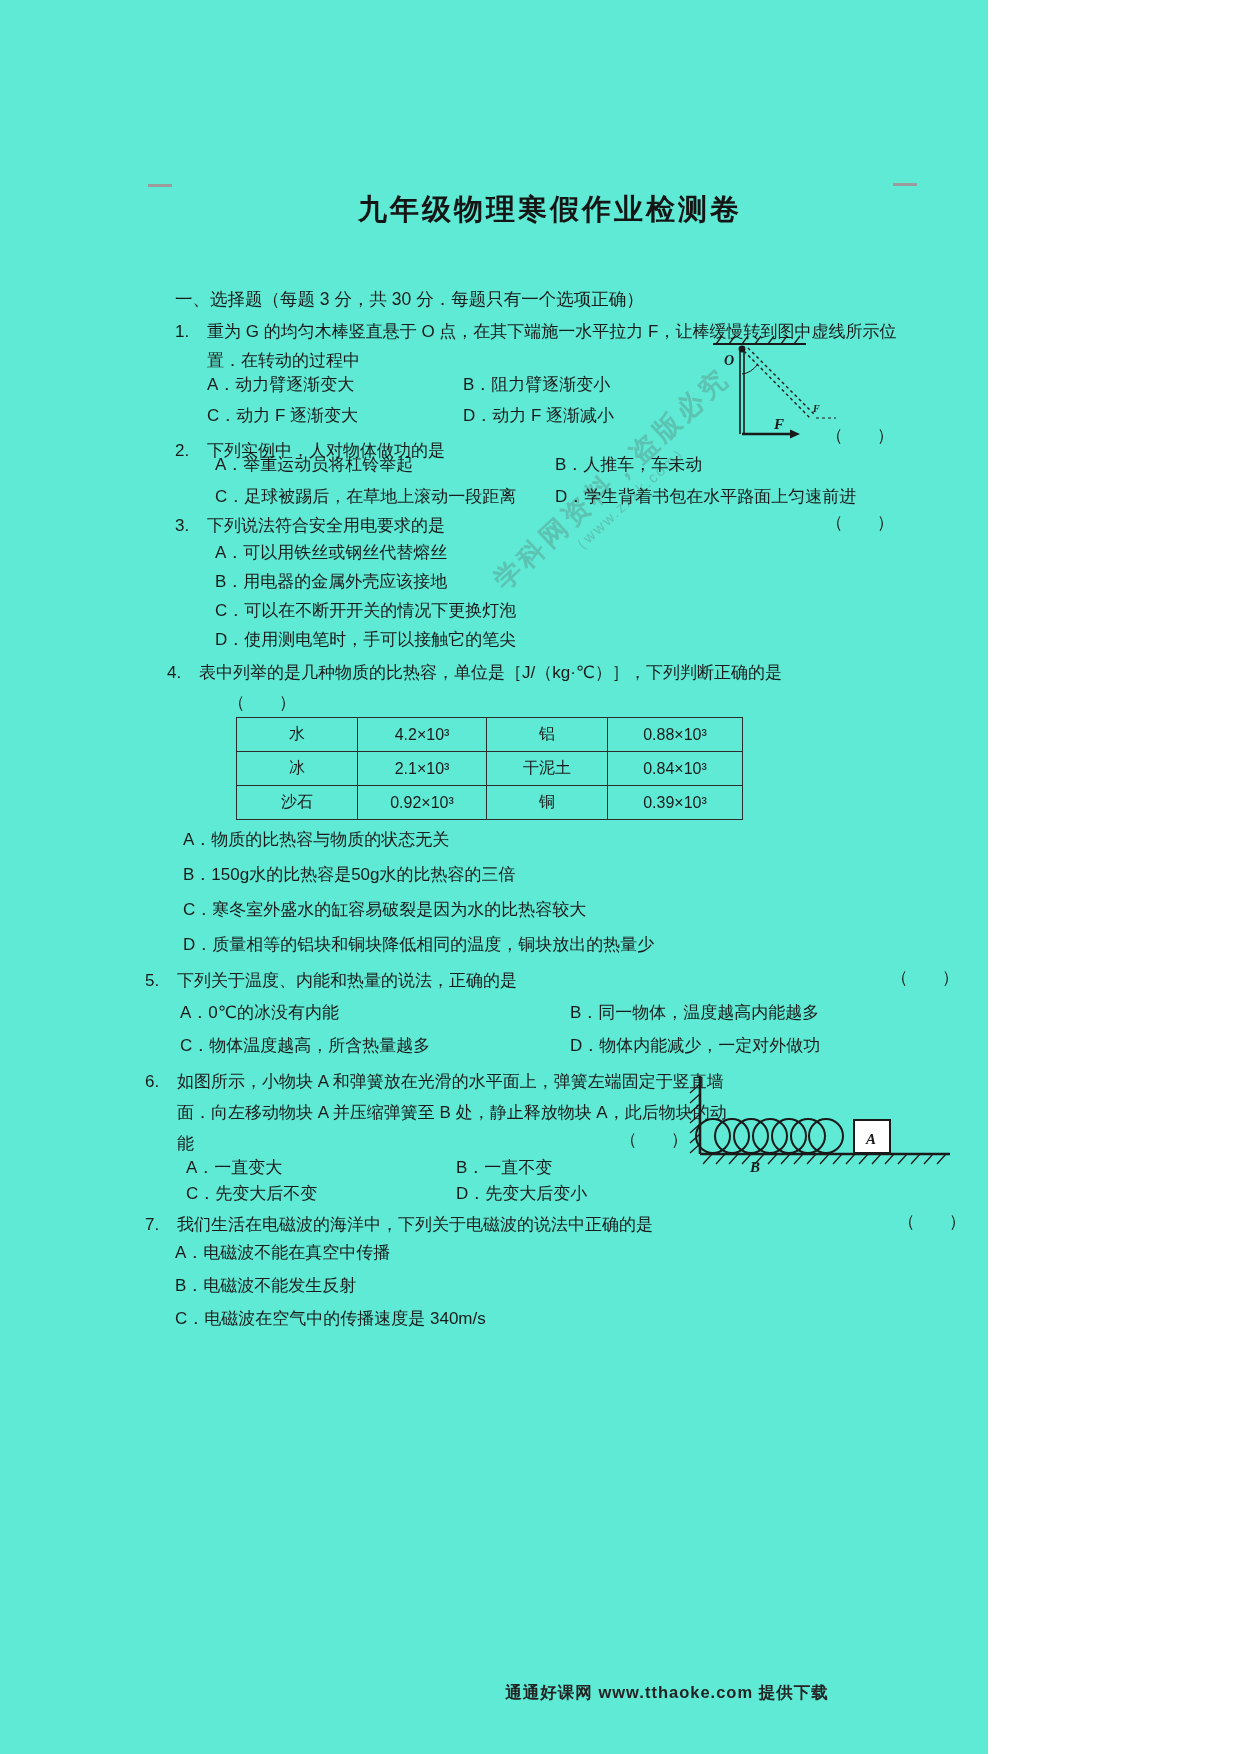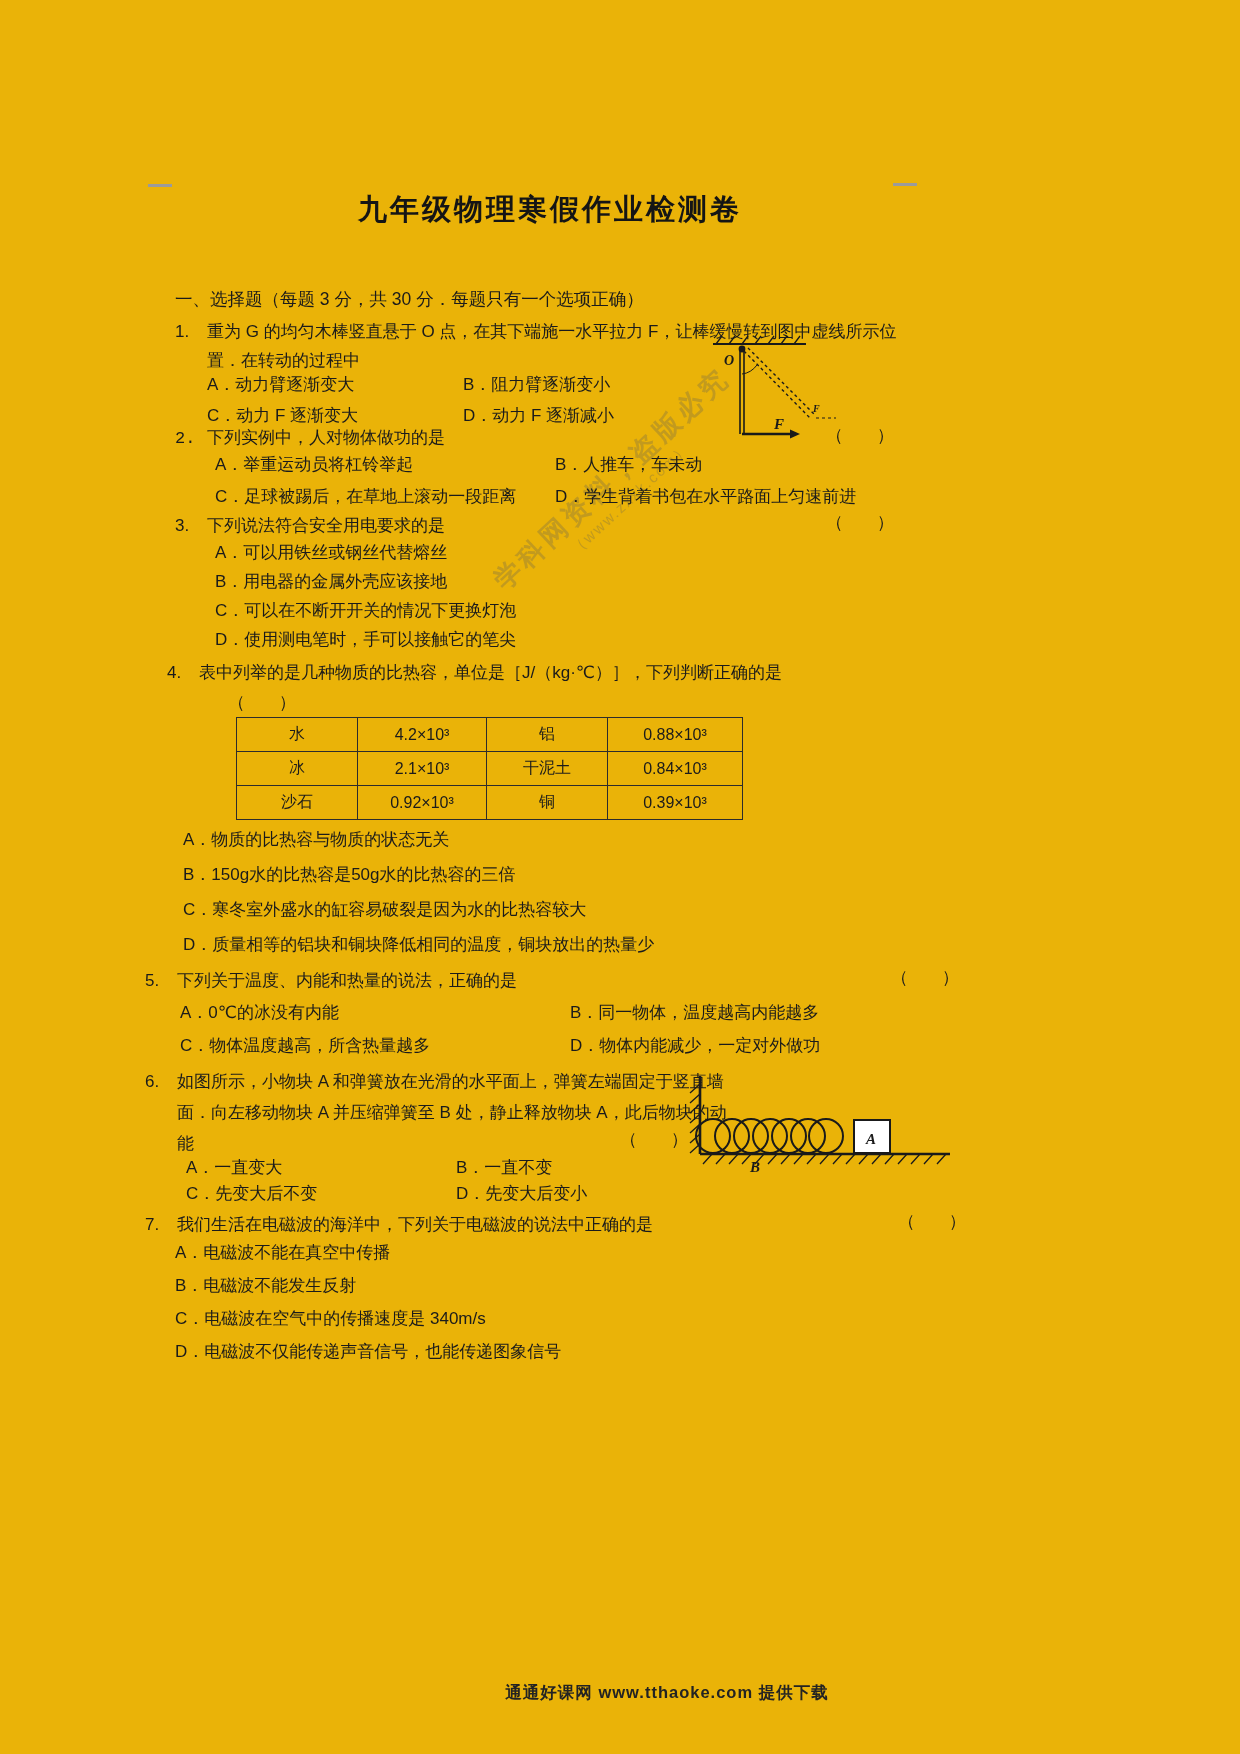--- a/index.html
+++ b/index.html
@@ -2,21 +2,21 @@
 <html><head>
 <meta charset="utf-8">
 <style>
   html,body { margin:0; padding:0; }
   body {
     width:1240px; height:1754px;
     background:#ffffff;
     font-family:"Liberation Sans","DejaVu Sans",sans-serif;
     color:#1b1b1b;
   }
-  .page { position:relative; width:1240px; height:1754px; overflow:hidden; background:#eab308; }
+  .page { position:relative; width:988px; height:1754px; overflow:hidden; background:#5eead4; }
   .abs { position:absolute; }
 
   .crop-mark { position:absolute; height:3px; width:24px; background:#9b9b9b; }
 
   .title {
     position:absolute; top:190px; left:140px; width:820px;
     text-align:center;
     font-family:"Liberation Serif","DejaVu Serif",serif;
     font-size:29px; font-weight:bold; letter-spacing:3px; color:#151515;
   }
@@ -95,21 +95,21 @@
     <path d="M56 40 Q 65 39 71 31" stroke="#1a1a1a" stroke-width="1" fill="none"></path>
     <line x1="58" y1="17" x2="124" y2="84" stroke="#1a1a1a" stroke-width="1.4" stroke-dasharray="3 3"></line>
     <line x1="62" y1="14" x2="128" y2="80" stroke="#1a1a1a" stroke-width="1.4" stroke-dasharray="3 3"></line>
     <text x="127" y="78" font-size="10" class="figtext" fill="#1a1a1a">F</text>
     <line x1="130" y1="84" x2="150" y2="84" stroke="#1a1a1a" stroke-width="1.2" stroke-dasharray="3 3"></line>
     <line x1="56" y1="100" x2="104" y2="100" stroke="#1a1a1a" stroke-width="2.4"></line>
     <polygon points="104,95.5 104,104.5 114,100" fill="#1a1a1a"></polygon>
     <text x="88" y="95" font-size="15" class="figtext" fill="#1a1a1a">F</text>
   </svg>
 
-  <div class="abs qhead" style="top:424px; left:175px; width:640px;font-family:Liberation Mono, monospace;">
+  <div class="abs qhead" style="top:436px; left:175px; width:640px;">
     <span class="qnum">2.</span><span>下列实例中，人对物体做功的是</span>
   </div>
   <span class="bracket" style="top:424px; left:826px;">（　　）</span>
   <div class="opt-grid" style="top:453px; left:215px; grid-template-columns:340px auto; row-gap:9px;">
     <span>A．举重运动员将杠铃举起</span>
     <span>B．人推车，车未动</span>
     <span>C．足球被踢后，在草地上滚动一段距离</span>
     <span>D．学生背着书包在水平路面上匀速前进</span>
   </div>
 
@@ -199,18 +199,17 @@
   </svg>
 
   <div class="abs qhead" style="top:1210px; left:145px; width:720px;">
     <span class="qnum">7.</span><span>我们生活在电磁波的海洋中，下列关于电磁波的说法中正确的是</span>
   </div>
   <span class="bracket" style="top:1210px; left:898px;">（　　）</span>
   <div class="opt-list" style="top:1241px; left:175px; row-gap:9px;">
     <span>A．电磁波不能在真空中传播</span>
     <span>B．电磁波不能发生反射</span>
     <span>C．电磁波在空气中的传播速度是 340m/s</span>
-    <span>D．电磁波不仅能传递声音信号，也能传递图象信号</span>
   </div>
 
   <div class="footer">通通好课网  www.tthaoke.com 提供下载</div>
 
 </div>
 
 </body></html>

